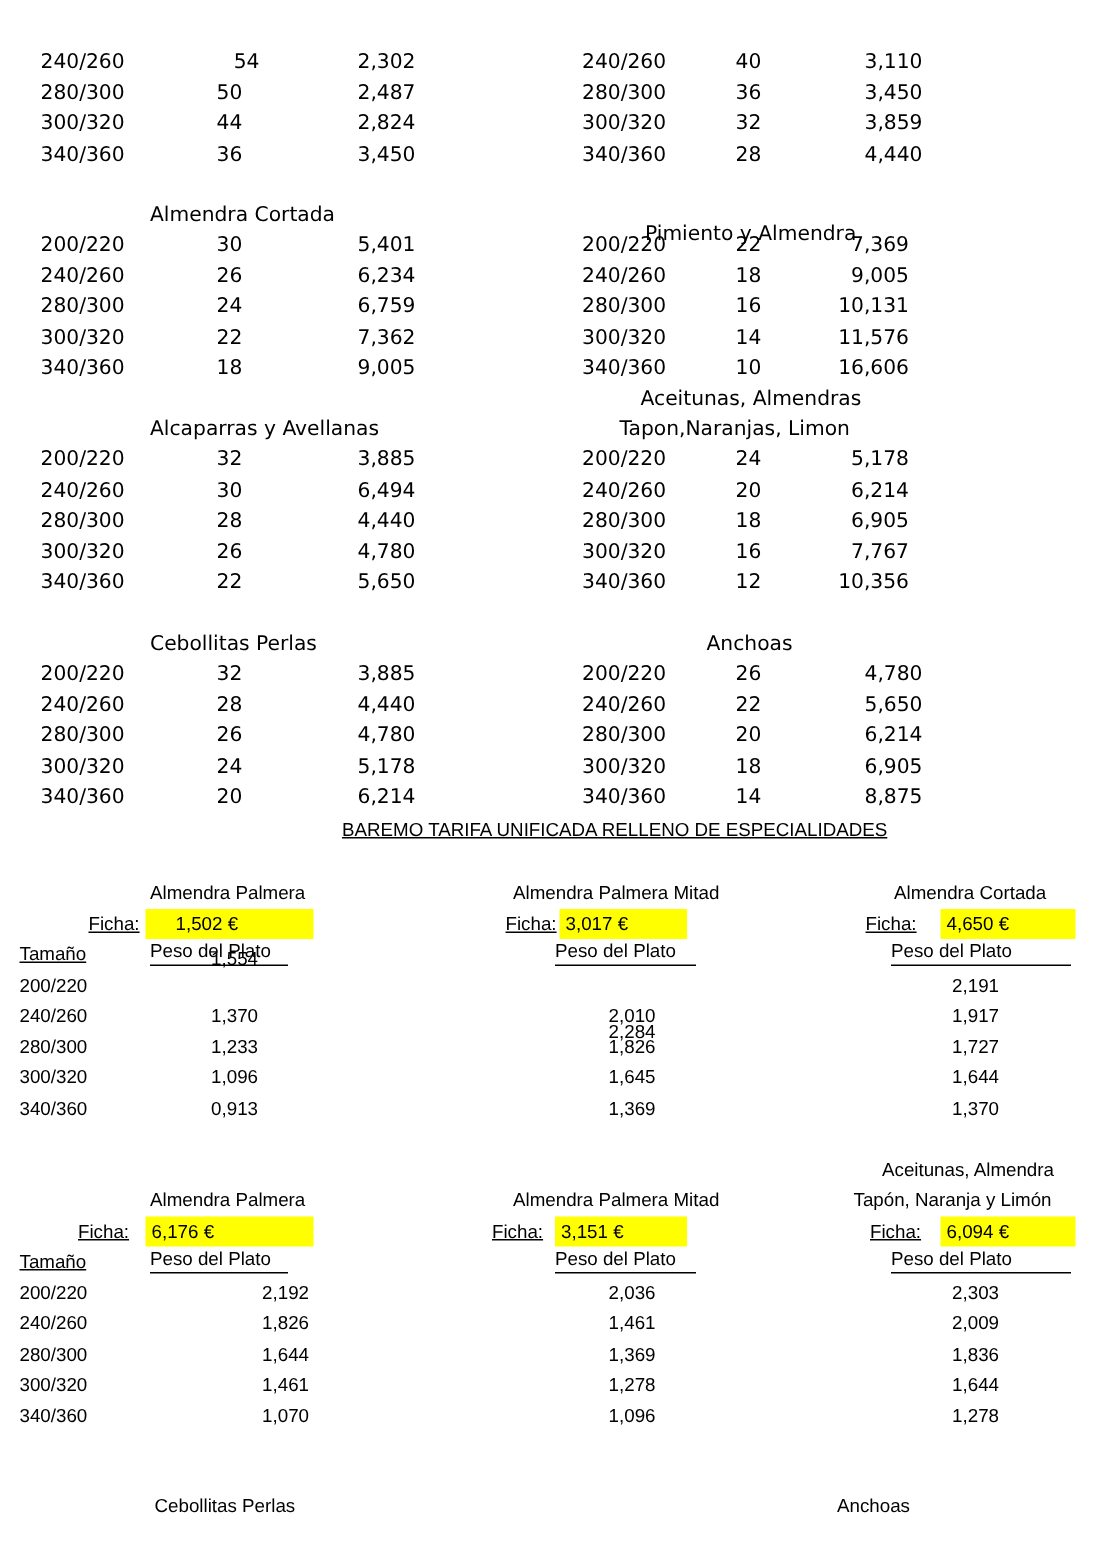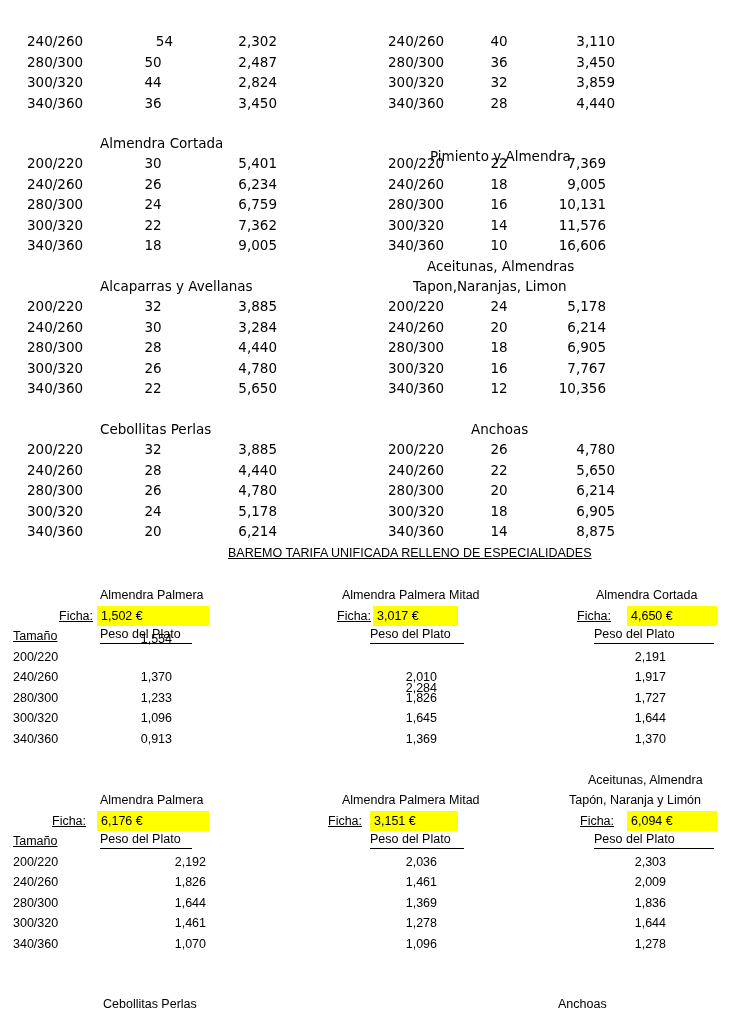--- a/index.html
+++ b/index.html
@@ -72,21 +72,21 @@
     <div class="abs c1 r" style="left: 526px; top: 214.5px; width: 80px;">11,576</div>
     <div class="abs c1" style="left: 388px; top: 235px;">340/360</div>
     <div class="abs c1 ctr" style="left: 479px; top: 235px; width: 40px;">10</div>
     <div class="abs c1 r" style="left: 526px; top: 235px; width: 80px;">16,606</div>
     <div class="abs c1" style="left: 100px; top: 276px;">Alcaparras y Avellanas</div>
     <div class="abs c1" style="left: 27px; top: 296px;">200/220</div>
     <div class="abs c1 ctr" style="left: 133px; top: 296px; width: 40px;">32</div>
     <div class="abs c1 r" style="left: 197px; top: 296px; width: 80px;">3,885</div>
     <div class="abs c1" style="left: 27px; top: 316.5px;">240/260</div>
     <div class="abs c1 ctr" style="left: 133px; top: 316.5px; width: 40px;">30</div>
-    <div class="abs c1 r" style="left: 197px; top: 316.5px; width: 80px;">3,284</div>
+    <div class="abs c1 r" style="left: 197px; top: 316.5px; width: 80px;">6,494</div>
     <div class="abs c1" style="left: 27px; top: 337px;">280/300</div>
     <div class="abs c1 ctr" style="left: 133px; top: 337px; width: 40px;">28</div>
     <div class="abs c1 r" style="left: 197px; top: 337px; width: 80px;">4,440</div>
     <div class="abs c1" style="left: 27px; top: 357.5px;">300/320</div>
     <div class="abs c1 ctr" style="left: 133px; top: 357.5px; width: 40px;">26</div>
     <div class="abs c1 r" style="left: 197px; top: 357.5px; width: 80px;">4,780</div>
     <div class="abs c1" style="left: 27px; top: 378px;">340/360</div>
     <div class="abs c1 ctr" style="left: 133px; top: 378px; width: 40px;">22</div>
     <div class="abs c1 r" style="left: 197px; top: 378px; width: 80px;">5,650</div>
     <div class="abs c1" style="left: 427px; top: 256px;">Aceitunas, Almendras</div>
@@ -134,21 +134,21 @@
     <div class="abs c1 r" style="left: 535px; top: 480px; width: 80px;">6,214</div>
     <div class="abs c1" style="left: 388px; top: 500.5px;">300/320</div>
     <div class="abs c1 ctr" style="left: 479px; top: 500.5px; width: 40px;">18</div>
     <div class="abs c1 r" style="left: 535px; top: 500.5px; width: 80px;">6,905</div>
     <div class="abs c1" style="left: 388px; top: 521px;">340/360</div>
     <div class="abs c1 ctr" style="left: 479px; top: 521px; width: 40px;">14</div>
     <div class="abs c1 r" style="left: 535px; top: 521px; width: 80px;">8,875</div>
     <div class="abs c2 u" style="left: 228px; top: 543px;">BAREMO TARIFA UNIFICADA RELLENO DE ESPECIALIDADES</div>
     <div class="abs c2" style="left: 100px; top: 585px;">Almendra Palmera</div>
     <div class="abs c2 u" style="left: 59px; top: 605.5px; width: 38px; text-decoration: underline;">Ficha:</div>
-    <div class="abs c2 hl" style="left: 97px; top: 605.5px; width: 112px; padding-left: 4px; box-sizing: border-box;">1,502 €</div>
+    <div class="abs c2 hl" style="left: 97px; top: 605.5px; width: 112px; padding-left: 20px; box-sizing: border-box;">1,502 €</div>
     <div class="abs c2 u uline" style="left: 100px; top: 626px; width: 92px; text-decoration: none; line-height: 17px;">Peso del Plato</div>
     <div class="abs c2 u" style="left: 13px; top: 626px;">Tamaño</div>
     <div class="abs c2" style="left: 13px; top: 646.5px;">200/220</div>
     <div class="abs c2 r" style="left: 92px; top: 629px; width: 80px;">1,554</div>
     <div class="abs c2" style="left: 13px; top: 667px;">240/260</div>
     <div class="abs c2 r" style="left: 92px; top: 667px; width: 80px;">1,370</div>
     <div class="abs c2" style="left: 13px; top: 687.5px;">280/300</div>
     <div class="abs c2 r" style="left: 92px; top: 687.5px; width: 80px;">1,233</div>
     <div class="abs c2" style="left: 13px; top: 708px;">300/320</div>
     <div class="abs c2 r" style="left: 92px; top: 708px; width: 80px;">1,096</div>

